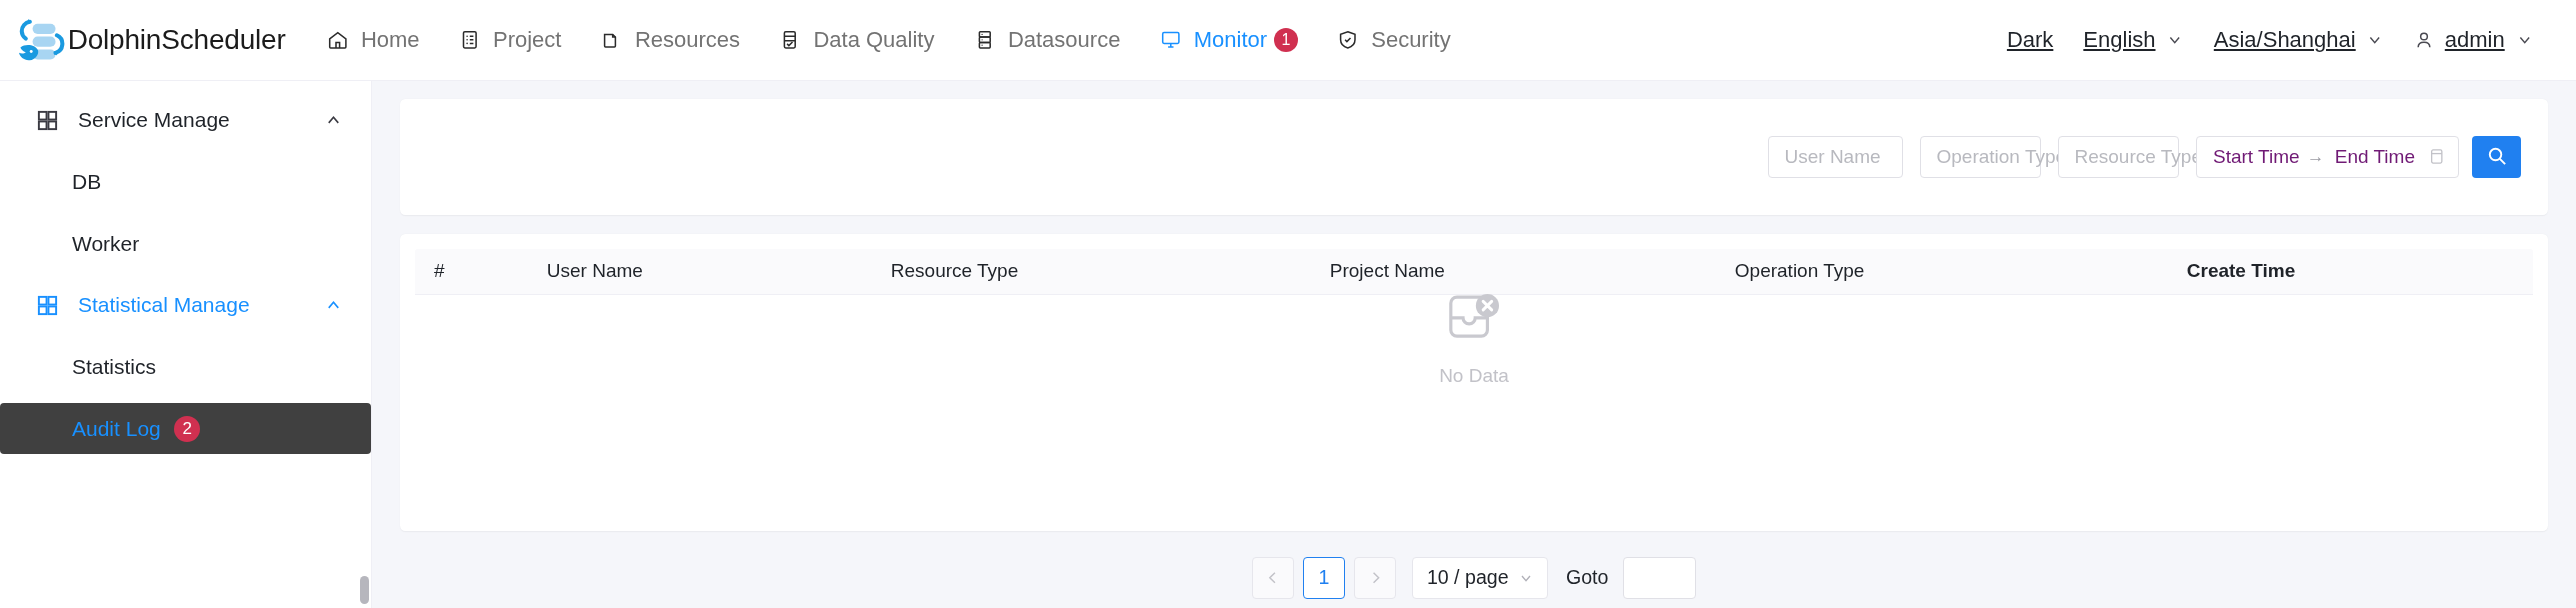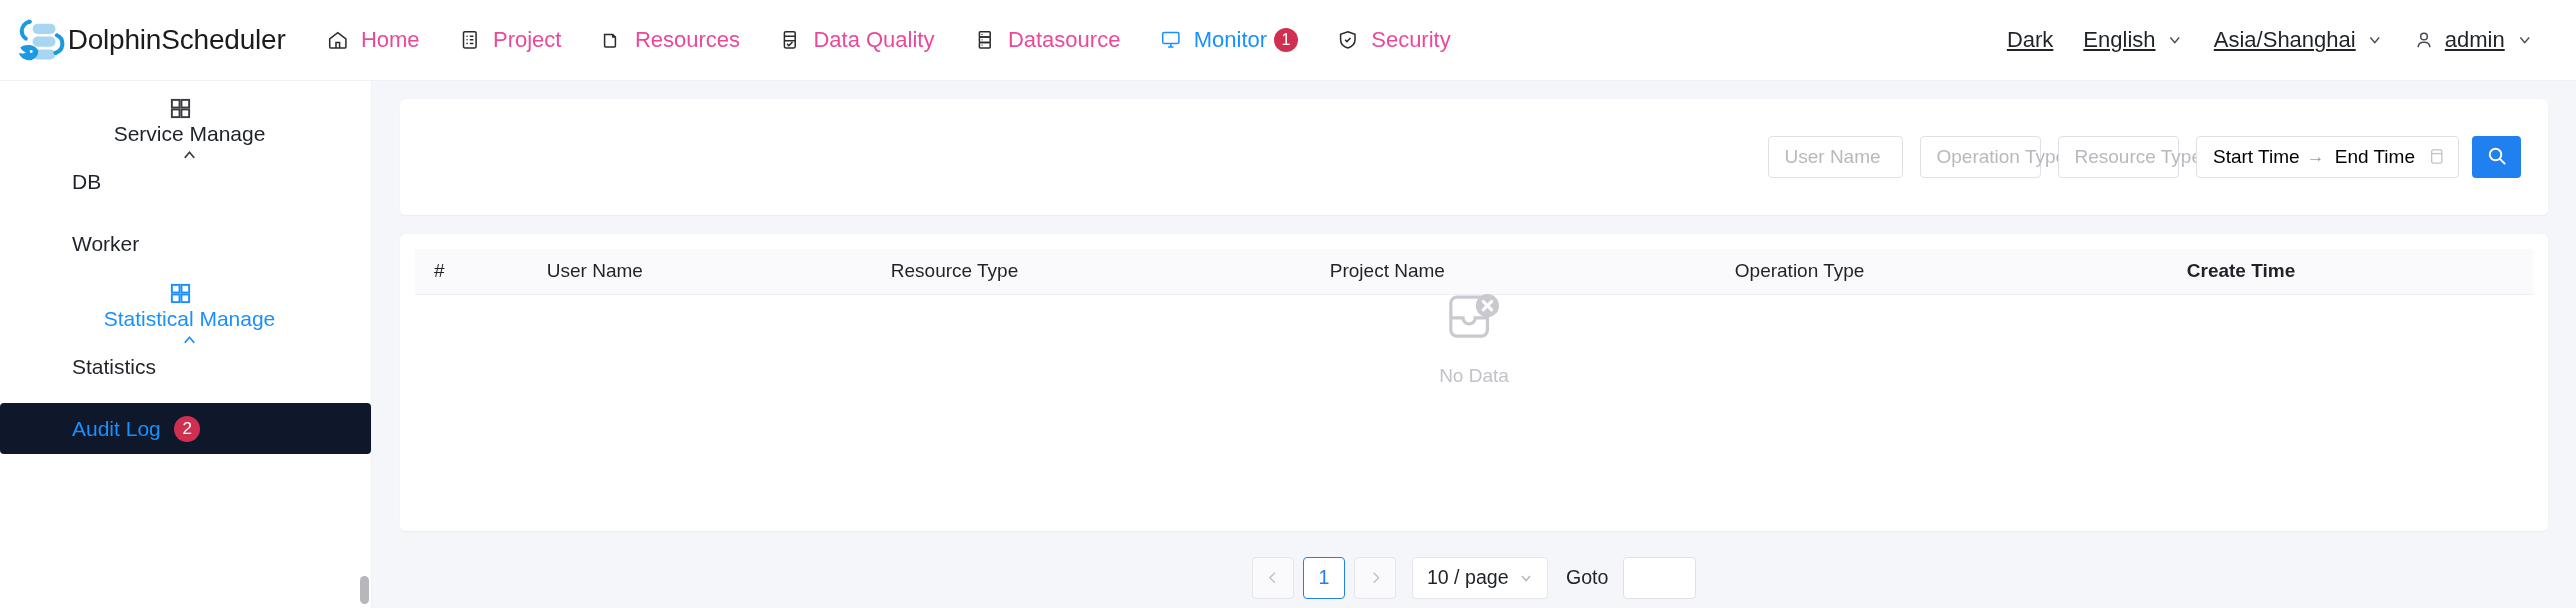--- a/index.html
+++ b/index.html
@@ -51,21 +51,21 @@
     position: relative;
     white-space: nowrap;
   }
   .nav-item .nav-icon {
     width: 28px; height: 28px;
     display: flex; align-items: center; justify-content: center;
     margin-right: 9.4px; flex: none;
   }
   .nav-item .nav-label {
     font-size: 22px;
-    color: #ec4899;
+    color: #737373;
     font-weight: 400;
   }
   .nav-item.active .nav-label { color: #1890ff; }
   .nav-badge {
     margin-left: 6.7px;
     min-width: 24px; height: 24px;
     border-radius: 12px;
     background: #d03050;
     color: #fff;
     font-size: 16px;
@@ -114,42 +114,41 @@
     padding-top: 13.5px;
     position: relative;
   }
   .side-group {
     display: flex;
     align-items: center;
     height: 51px;
     padding-left: 36px;
     padding-right: 28px;
     cursor: pointer;
-    flex-direction: column;
   }
   .side-group .grp-icon { width: 27px; height: 27px; flex: none; margin-right: 15px; display:flex; align-items:center;}
   .side-group .grp-label {
     font-size: 21px;
     color: #1f2329;
     flex: 1;
   }
   .side-group.active .grp-label { color: #1890ff; }
   .side-group .grp-arrow { width: 20px; height: 20px; display:flex; align-items:center; justify-content:center;}
 
   .side-item {
     display: flex;
     align-items: center;
     height: 51px;
     margin: 10.8px 0;
     padding-left: 72px;
     cursor: pointer;
     border-radius: 4px;
   }
   .side-item .si-label { font-size: 21px; color: #1f2329; }
-  .side-item.selected { background: #0f172a; }
+  .side-item.selected { background: #404040; }
   .side-item.selected .si-label { color: #1890ff; }
   .side-badge {
     margin-left: 13.5px;
     min-width: 26px; height: 26px;
     border-radius: 13px;
     background: #d03050;
     color: #fff;
     font-size: 17px;
     display: flex; align-items: center; justify-content: center;
     padding: 0 6px; line-height: 1;
@@ -203,21 +202,21 @@
   .fld.res-type { width: 121px; justify-content: space-between; }
   .fld .sel-caret { width: 16px; height: 16px; display:inline-flex; align-items:center; justify-content:center; }
   .daterange {
     width: 263px;
     justify-content: space-between;
     padding: 0 12px;
   }
   .daterange .dr-part {
     flex: 1;
     text-align: center;
-    color: #000000;
+    color: #701a75;
   }
   .daterange .dr-arrow { width: 23px; text-align: center; color: #9a9aa2; flex: none; font-size: 17.5px;}
   .daterange .cal-ico { width: 17.5px; height: 19px; flex: none; margin-left: 5.4px; }
   .search-btn {
     margin-left: 13.5px;
     width: 49px; height: 42px;
     background: #2080f0;
     border-radius: 4px;
     display: flex; align-items: center; justify-content: center;
     cursor: pointer;

